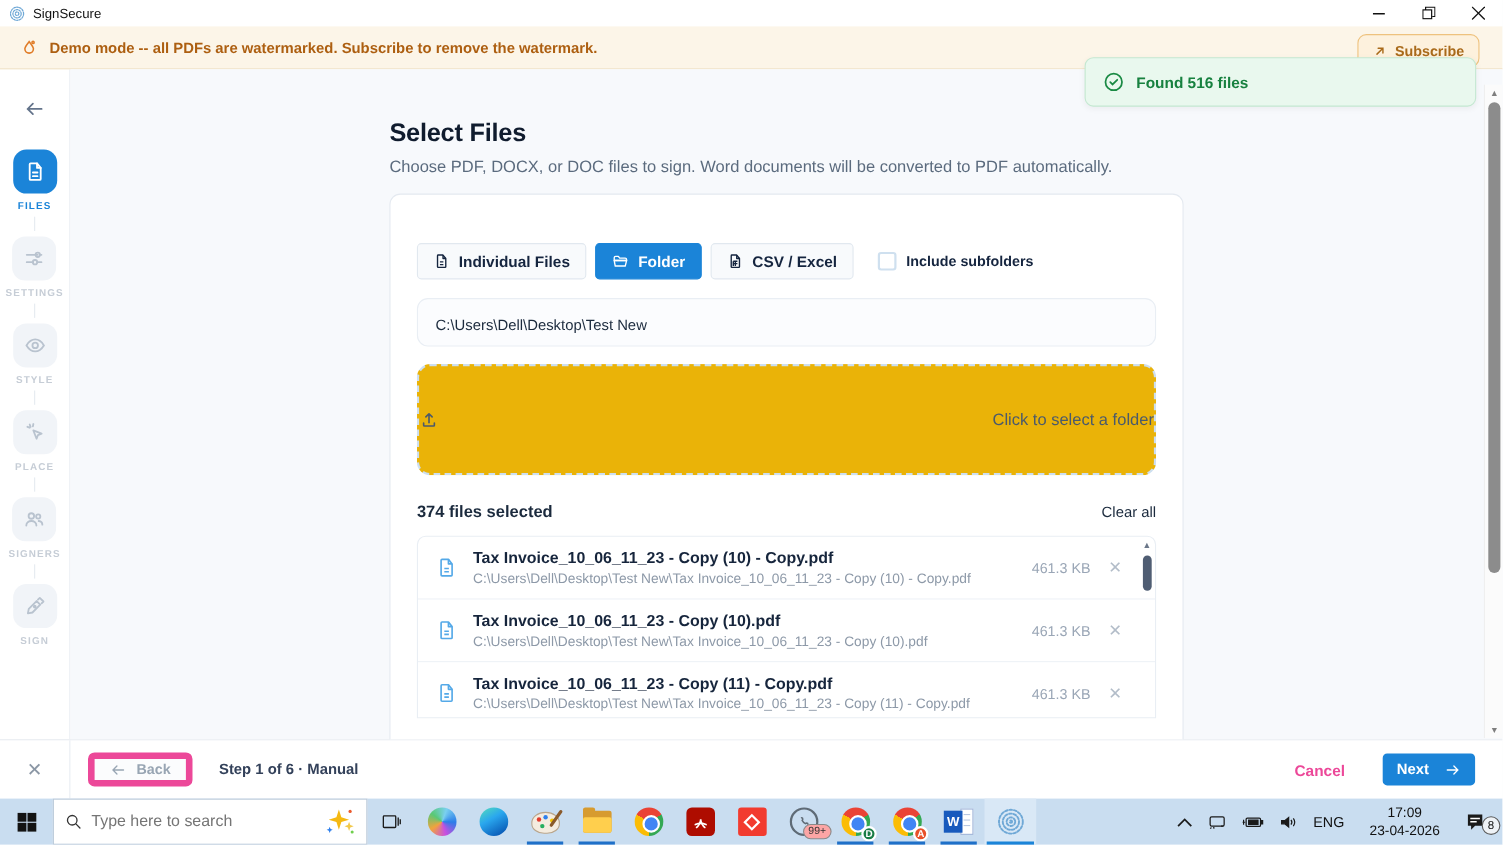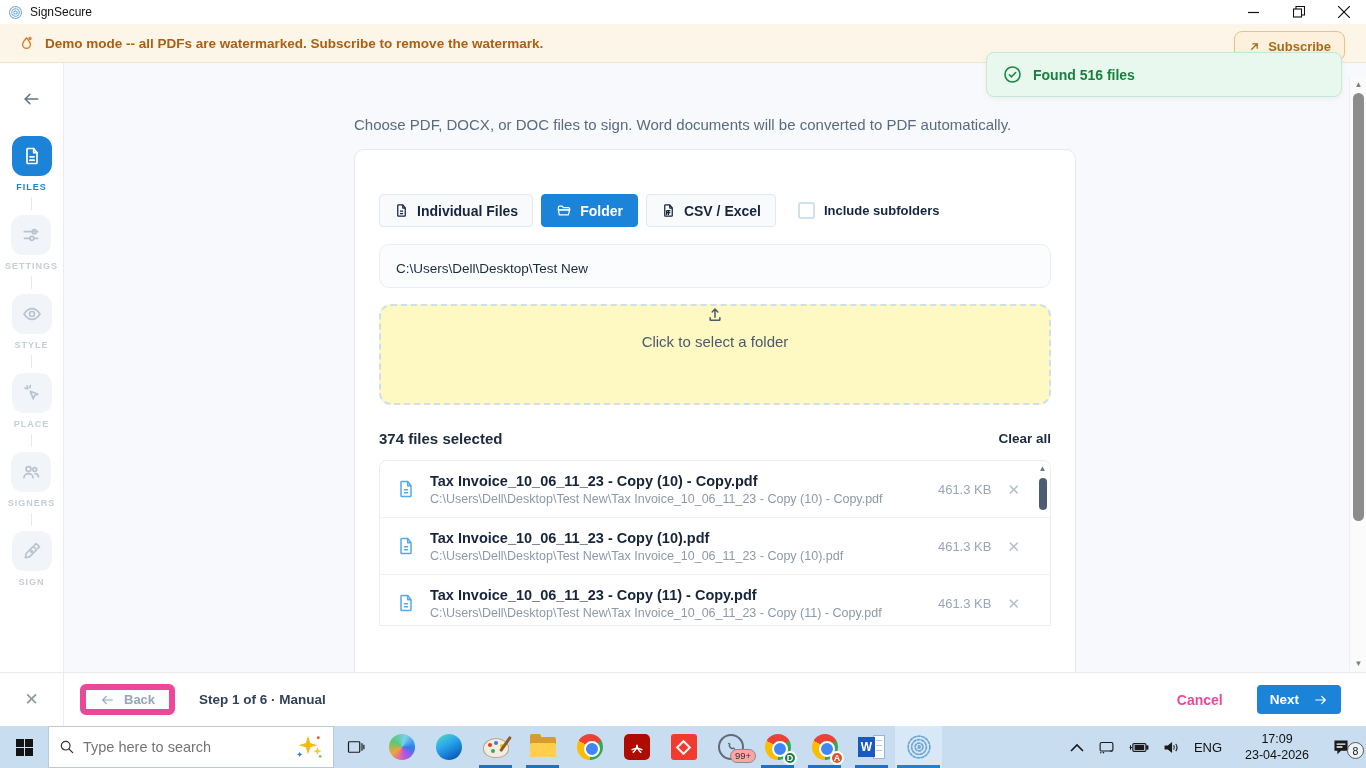--- a/index.html
+++ b/index.html
@@ -44,25 +44,25 @@
   .tab { height:33px; padding:0 14px; display:flex; align-items:center; gap:8px; background:#f8fafc; border:1px solid #e1e8ef; border-radius:4px; font-weight:700; font-size:14px; color:#15253f; font-family:inherit; }
   .tab.active { background:#1b84d8; border-color:#1b84d8; color:#fff; }
   .subfolders { margin-left:14px; display:flex; align-items:center; gap:9px; }
   .checkbox { width:17px; height:17px; border:2px solid #cfe0ef; border-radius:3px; background:#fff; }
   .subl { font-size:13px; font-weight:700; color:#15253f; }
 
   .srcbox { margin-top:17px; border:1px solid #e9eef4; border-radius:10px; background:#fbfcfe; padding:11px 16px; }
   .srclbl { font-size:10px; letter-spacing:1px; color:#94a3b8; font-weight:600; }
   .srcval { margin-top:5px; font-size:13.5px; color:#1b2a3d; }
 
-  .dropzone { margin-top:16px; height:101px; border:2px dashed #cddff0; border-radius:12px; display:flex; align-items:center; justify-content:flex-start; gap:9px; color:#4b5a6b; font-size:15px; background:#fef9c3;flex-direction:column; }
+  .dropzone { margin-top:16px; height:101px; border:2px dashed #cddff0; border-radius:12px; display:flex; align-items:center; justify-content:space-between; gap:9px; color:#4b5a6b; font-size:15px; background:#eab308; }
 
   .selrow { margin-top:25px; display:flex; align-items:center; justify-content:space-between; }
   .selcount { font-size:15px; font-weight:700; color:#1b2a3d; }
-  .clearall { font-size:13.5px; font-weight:700; color:#1b2a3d; background:none; border:none; font-family:inherit; }
+  .clearall { font-size:13.5px; font-weight:400; color:#1b2a3d; background:none; border:none; font-family:inherit; }
 
   .filelist { margin-top:13px; border:1px solid #e9eef4; border-radius:8px 8px 0 0; background:#fff; position:relative; height:166px; overflow:hidden; }
   .frow { height:57px; display:flex; align-items:center; padding:0 30px 0 16px; border-bottom:1px solid #eef2f7; }
   .frow .fic { flex:0 0 auto; margin-right:14px; color:#54a9e8; }
   .fmeta { flex:1; min-width:0; }
   .fname { font-size:14.5px; font-weight:700; color:#16253c; white-space:nowrap; }
   .fpath { font-size:12.5px; color:#8d99a8; margin-top:3px; white-space:nowrap; }
   .fsize { font-size:13px; color:#9aa6b6; margin-right:16px; }
   .fdel { background:none; border:none; color:#b3bdc9; font-size:15px; line-height:1; }
   .lscroll { position:absolute; right:2px; top:4px; bottom:0; width:11px; display:flex; flex-direction:column; align-items:center; }
@@ -256,20 +256,21 @@
               <path d="M15 5l2-2 4 4-2 2"></path>
               <circle cx="11.5" cy="12.5" r="1"></circle>
             </svg>
           </span>
         <span class="nav-lbl">SIGN</span>
       </div>
     </aside>
 
     <div class="content">
       <div class="page">
+        <div class="h1">Select Files</div>
         <div class="sub">Choose PDF, DOCX, or DOC files to sign. Word documents will be converted to PDF automatically.</div>
 
         <div class="card">
           <div class="tabs">
             <button class="tab">
               <svg width="15" height="15" viewBox="0 0 24 24" fill="none" stroke="currentColor" stroke-width="2" stroke-linejoin="round">
                   <path d="M14 3H7a1 1 0 0 0-1 1v16a1 1 0 0 0 1 1h10a1 1 0 0 0 1-1V8z"></path>
                   <path d="M14 3v5h4"></path>
                   <path d="M9.5 13h5M9.5 17h5"></path>
                 </svg>

